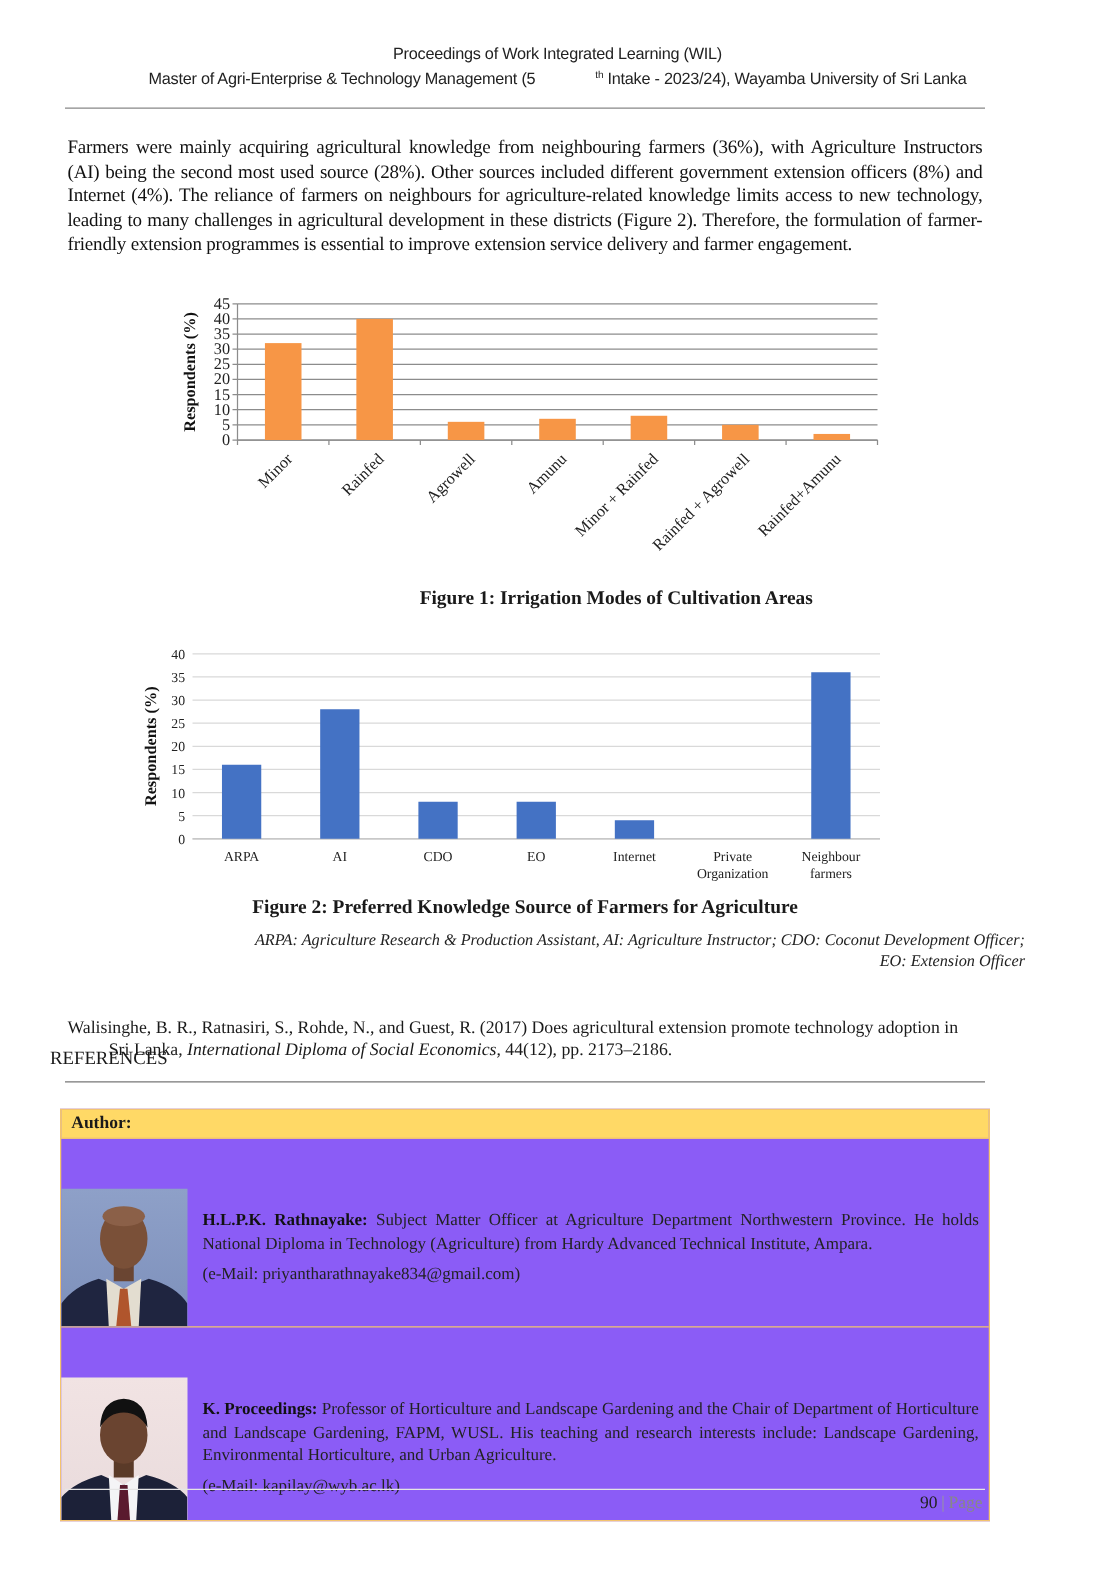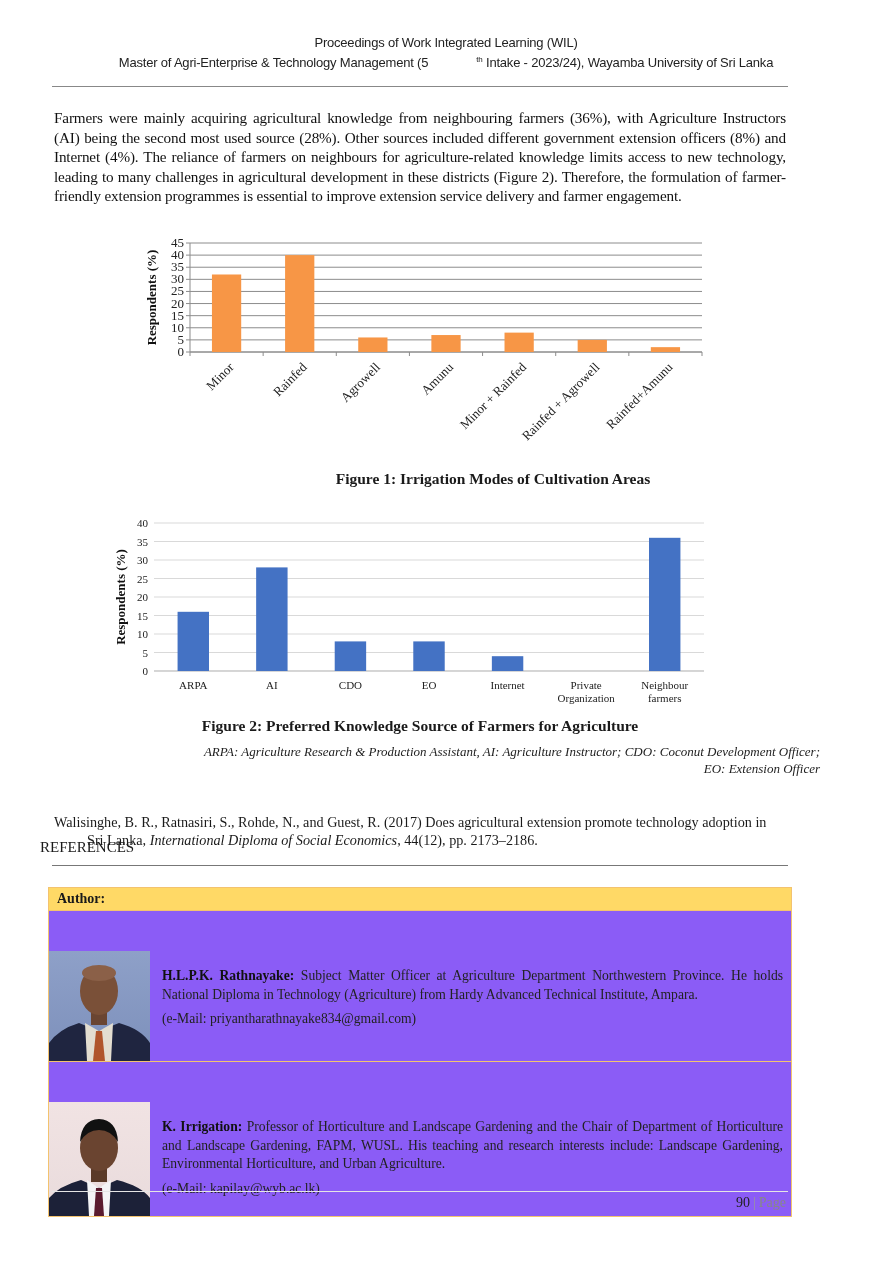--- a/index.html
+++ b/index.html
@@ -173,20 +173,20 @@
       <svg width="101" height="114" viewBox="0 0 101 114">
         <path d="M0 114 L0 96 Q10 84 32 78 L50 86 L68 78 Q92 84 101 96 L101 114 Z" fill="#1c2138"></path>
         <path d="M38 78 L50 86 L62 78 L60 114 L40 114 Z" fill="#f4f4f6"></path>
         <path d="M47 86 L53 86 L55 114 L45 114 Z" fill="#5a1a2e"></path>
         <rect x="42" y="62" width="16" height="18" fill="#5a3a28"></rect>
         <ellipse cx="50" cy="46" rx="19" ry="23" fill="#6a4430"></ellipse>
         <path d="M31 40 Q32 18 50 17 Q68 18 69 40 Q62 28 50 28 Q38 28 31 40 Z" fill="#111"></path>
       </svg>
     </div>
     <div class="bio-text">
-      <div><b>K. Irrigation:</b><span> Professor of Horticulture and Landscape Gardening and the Chair of Department of Horticulture and Landscape Gardening, FAPM, WUSL. His teaching and research interests include: Landscape Gardening, Environmental Horticulture, and Urban Agriculture.</span></div>
+      <div><b>K. Proceedings:</b><span> Professor of Horticulture and Landscape Gardening and the Chair of Department of Horticulture and Landscape Gardening, FAPM, WUSL. His teaching and research interests include: Landscape Gardening, Environmental Horticulture, and Urban Agriculture.</span></div>
       <div class="mail">(e-Mail: kapilay@wyb.ac.lk)</div>
     </div>
   </div>
 </div>
 
 <div class="rule-foot"></div>
 <div class="pg"><span class="num">90</span><span class="bar">|</span><span class="lbl">Page</span></div>
 
 </body></html>

